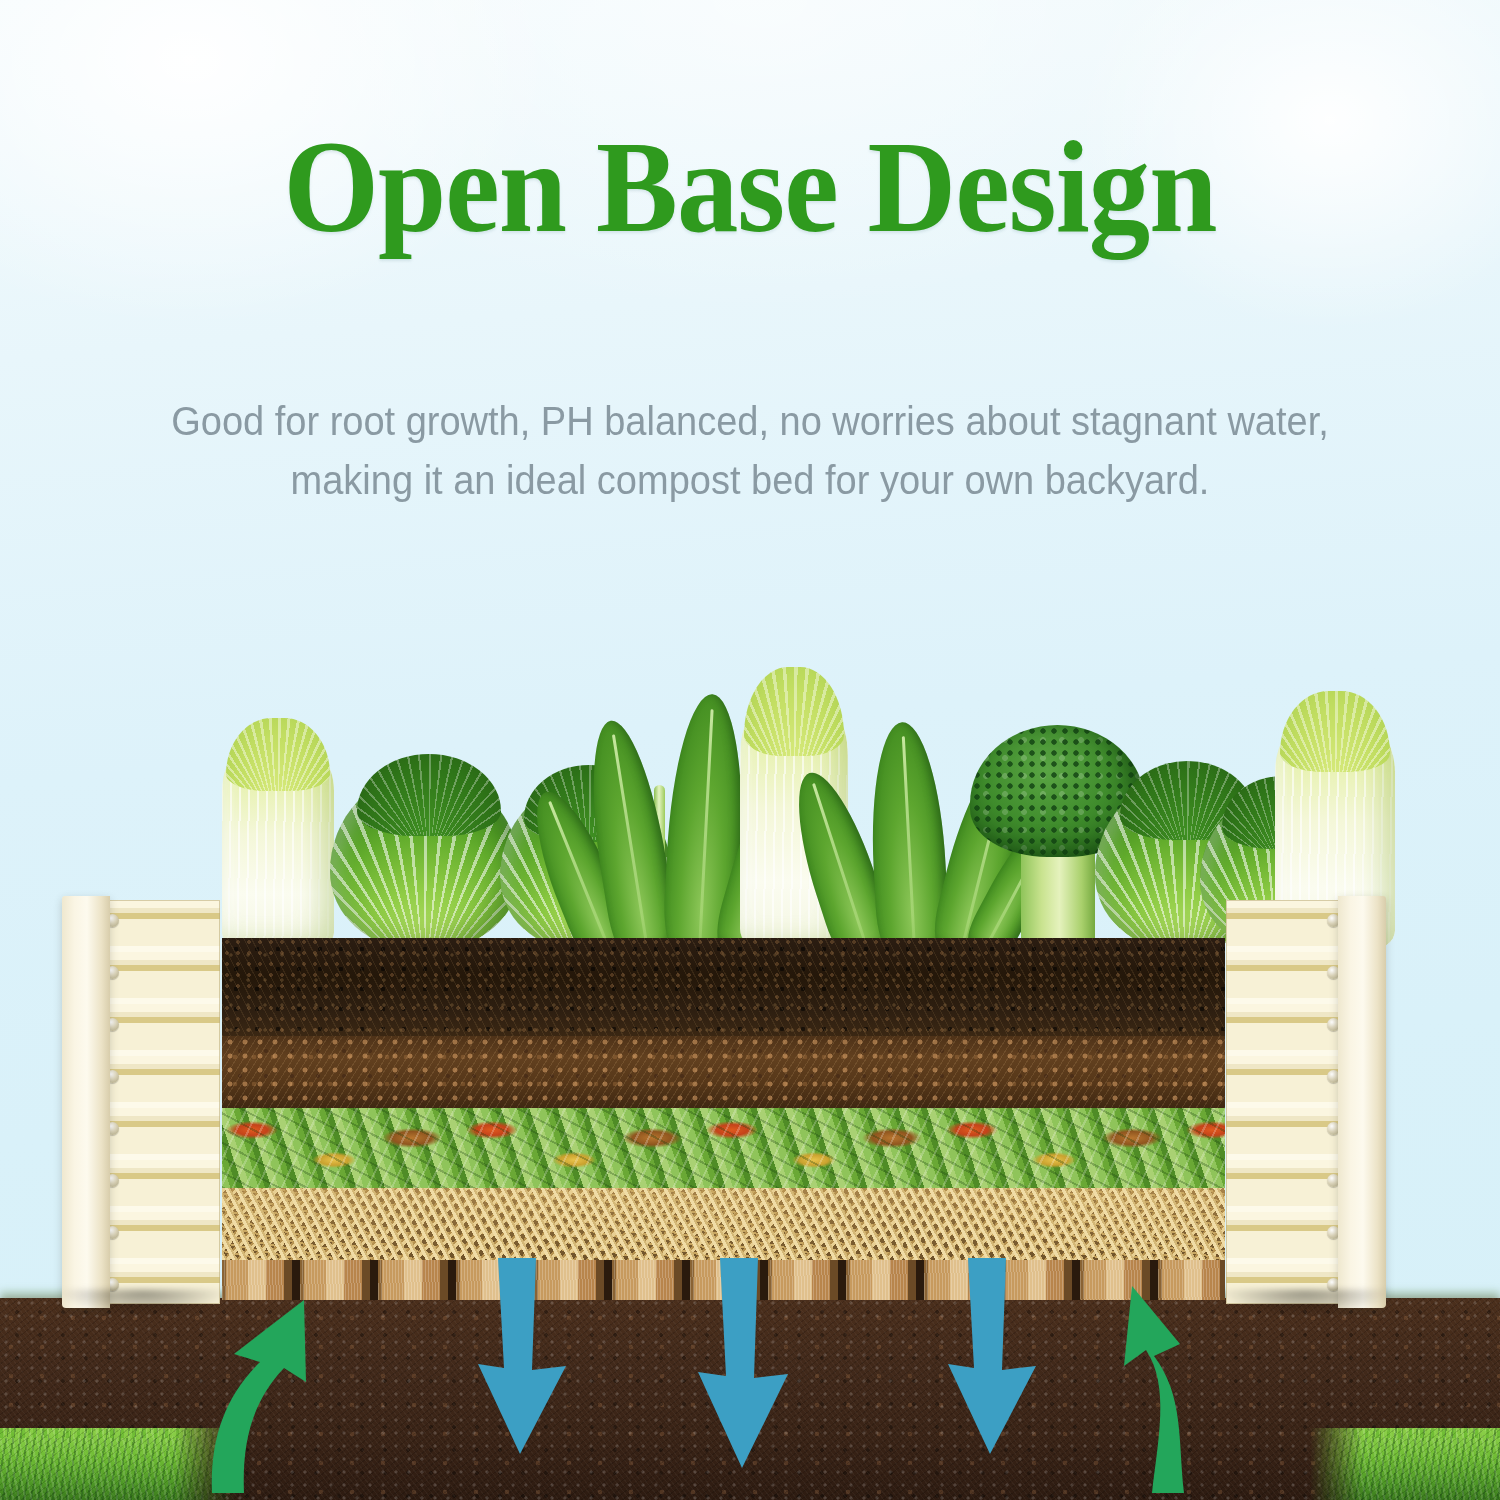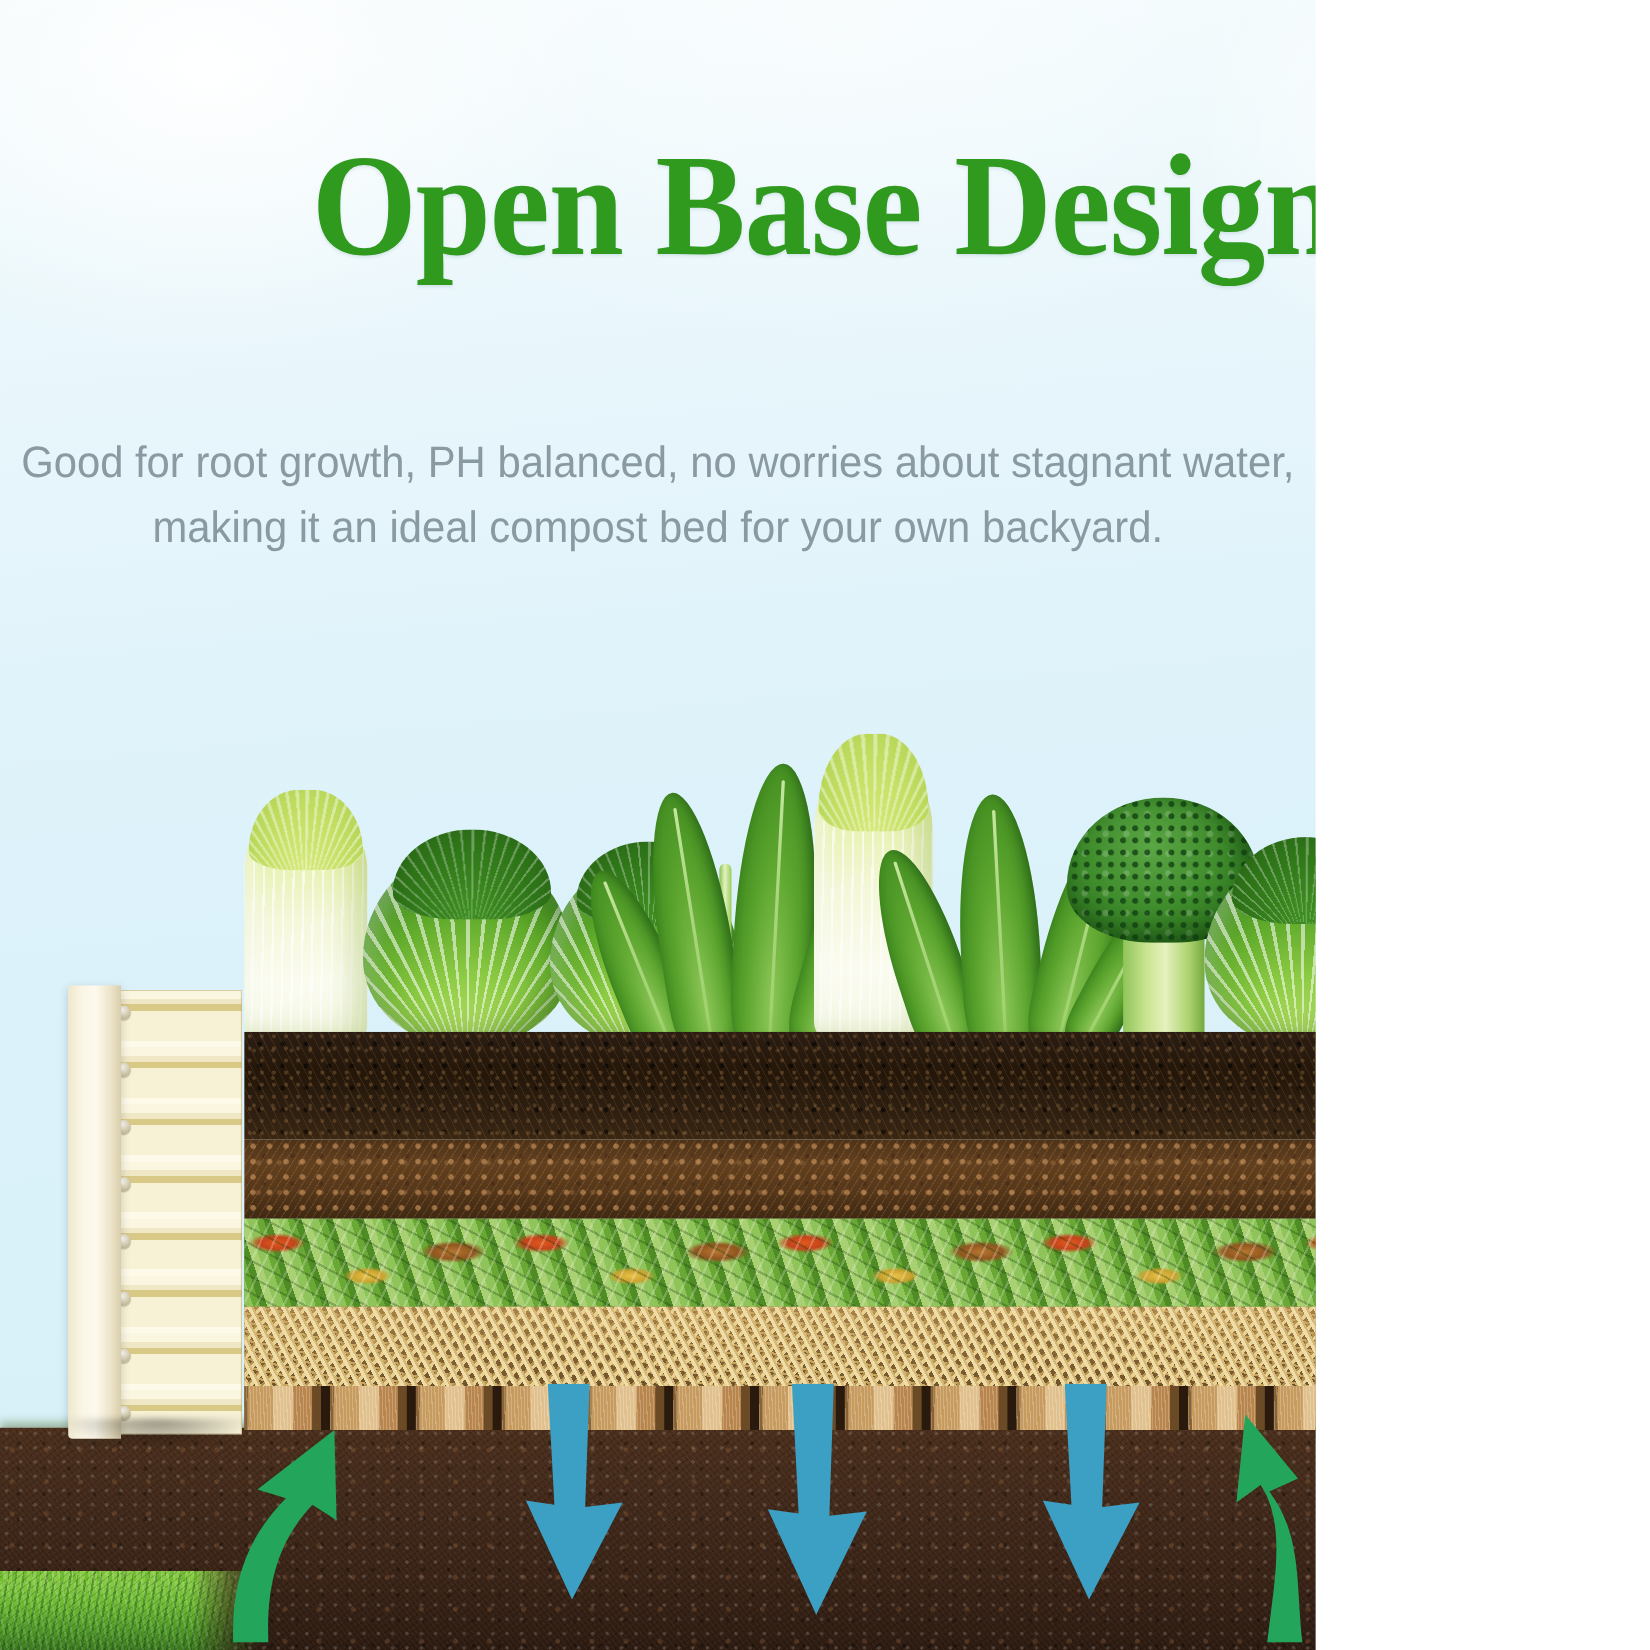--- a/index.html
+++ b/index.html
@@ -1,21 +1,21 @@
 <!DOCTYPE html>
 <html><head>
 <meta charset="utf-8">
 <style>
   html,body{margin:0;padding:0;}
   body{
     width:1500px;height:1500px;overflow:hidden;
     font-family:"Liberation Sans", sans-serif;
     position:relative;background:#ffffff;
   }
-  #stage{position:absolute;inset:0;width:1196px;height:1500px;overflow:hidden;}
+  #stage{position:absolute;inset:0;width:1500px;height:1500px;overflow:hidden;}
 
   
   .sky{
     position:absolute;left:0;top:0;width:1500px;height:1500px;
     background:
       radial-gradient(ellipse 520px 380px at 190px 60px, rgba(255,255,255,.98) 0%, rgba(255,255,255,0) 70%),
       radial-gradient(ellipse 360px 300px at 1330px 120px, rgba(255,255,255,.95) 0%, rgba(255,255,255,0) 70%),
       radial-gradient(ellipse 700px 420px at 760px 0px, rgba(255,255,255,.55) 0%, rgba(255,255,255,0) 75%),
       linear-gradient(175deg,#f4fbfd 0%, #e8f6fb 22%, #ddf2fa 48%, #d9f1f9 70%, #d6f0f8 100%);
   }

